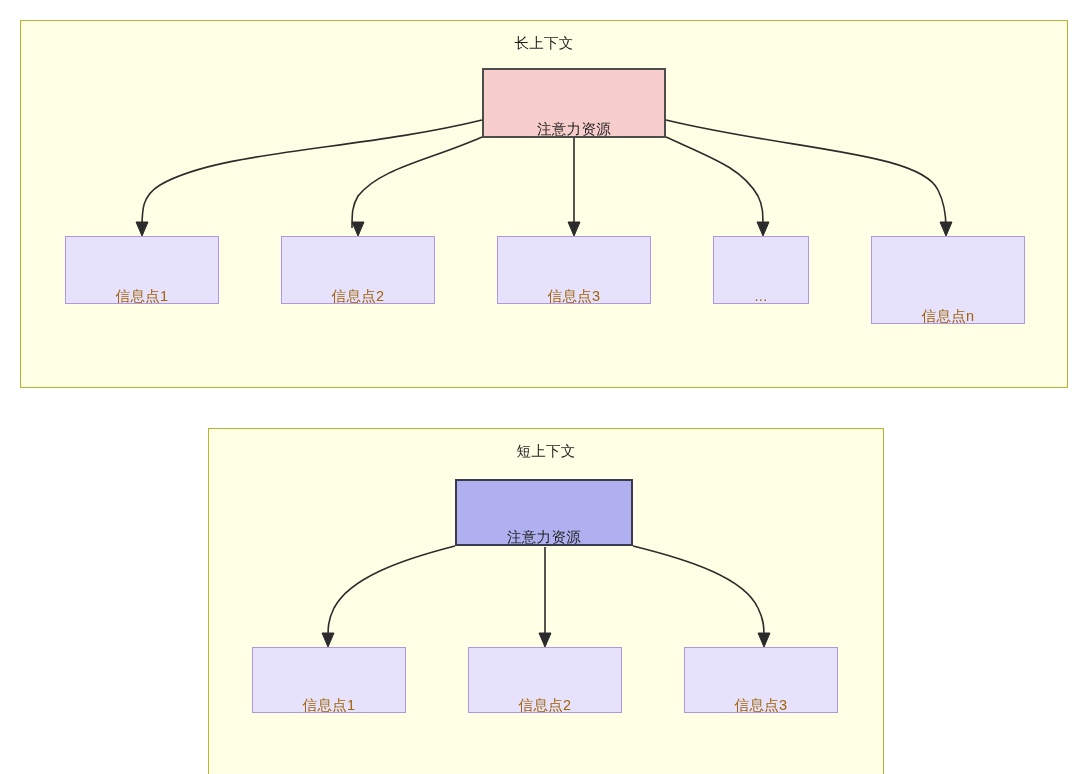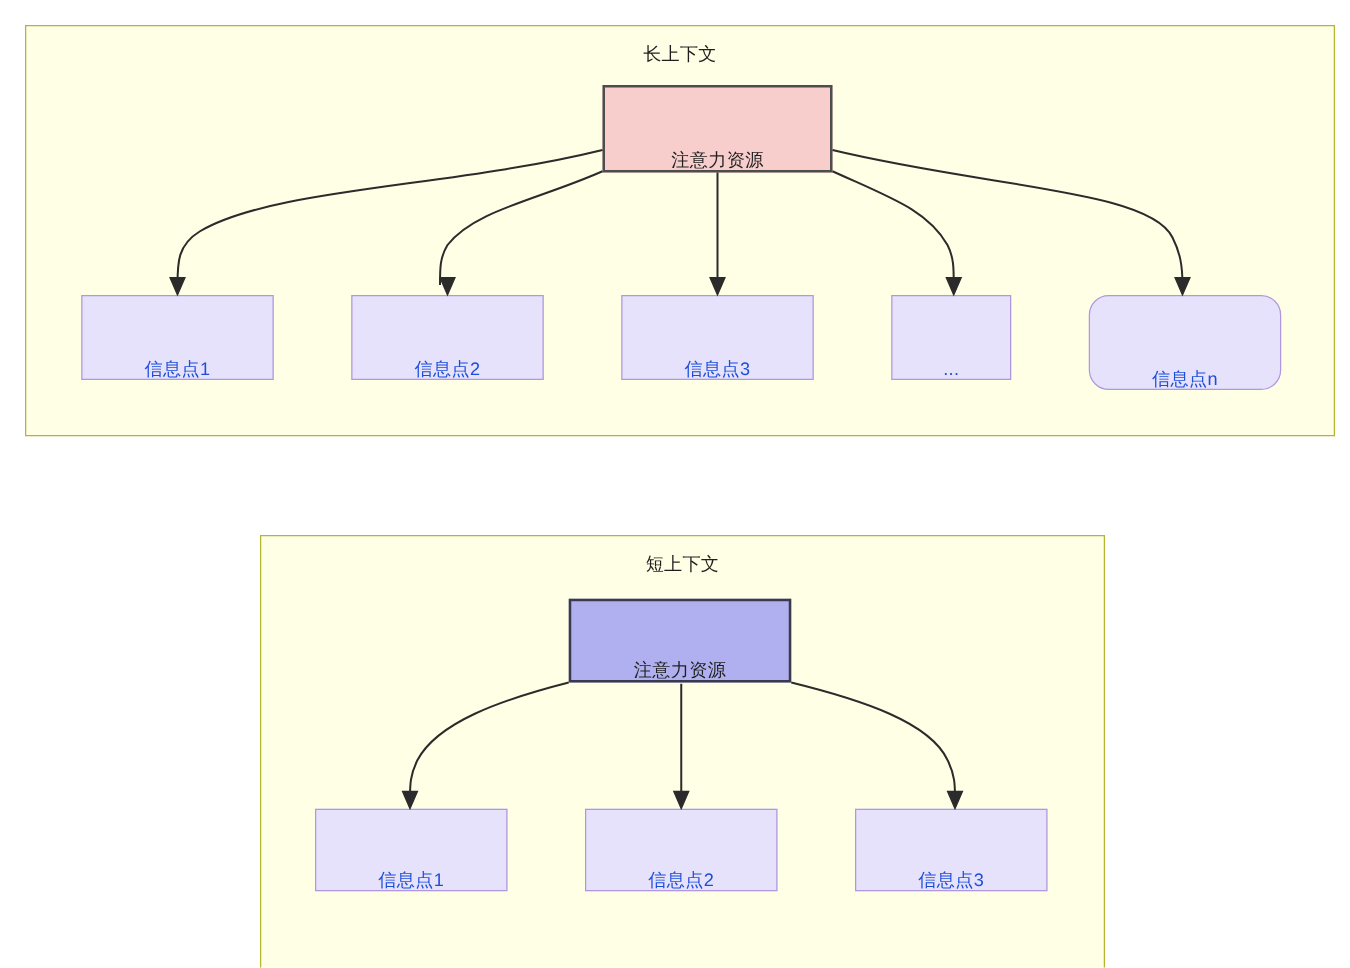--- a/index.html
+++ b/index.html
@@ -23,21 +23,21 @@
   .panel {
     position: absolute;
     background: #ffffe6;
     border: 1px solid #b5b531;
     box-sizing: border-box;
   }
   #panel-long {
     left: 20px;
     top: 20px;
     width: 1048px;
-    height: 329px;
+    height: 368px;
   }
   #panel-short {
     left: 208px;
     top: 428px;
     width: 676px;
     height: 414px;
   }
   .panel-title {
     position: absolute;
     left: 0;
@@ -66,21 +66,21 @@
     color: #1f1f1f;
   }
   .node-attention-short {
     background: #b0b0f0;
     border: 2px solid #3a3a4d;
     color: #1f1f1f;
   }
   .node-info {
     background: #e6e2fb;
     border: 1.5px solid #b197e0;
-    color: #1d4ed8;
+    color: #a16207;
   }
 
   svg.edges {
     position: absolute;
     left: 0; top: 0;
     width: 1080px;
     height: 774px;
     pointer-events: none;
     overflow: visible;
   }
@@ -117,21 +117,21 @@
   </div>
 
   <div class="node node-info" style="left:497px; top:236px; width:154px; height:68px;">
     <span>信息点3</span>
   </div>
 
   <div class="node node-info" style="left:713px; top:236px; width:96px; height:68px;">
     <span>...</span>
   </div>
 
-  <div class="node node-info" style="left:871px; top:236px; width:154px; height:76px;border-radius:16px;">
+  <div class="node node-info" style="left:871px; top:236px; width:154px; height:88px;">
     <span>信息点n</span>
   </div>
 
   <div class="panel" id="panel-short">
     <div class="panel-title">短上下文</div>
   </div>
 
   <div class="node node-attention-short" style="left:455px; top:479px; width:178px; height:67px;">
     <span>注意力资源</span>
   </div>

